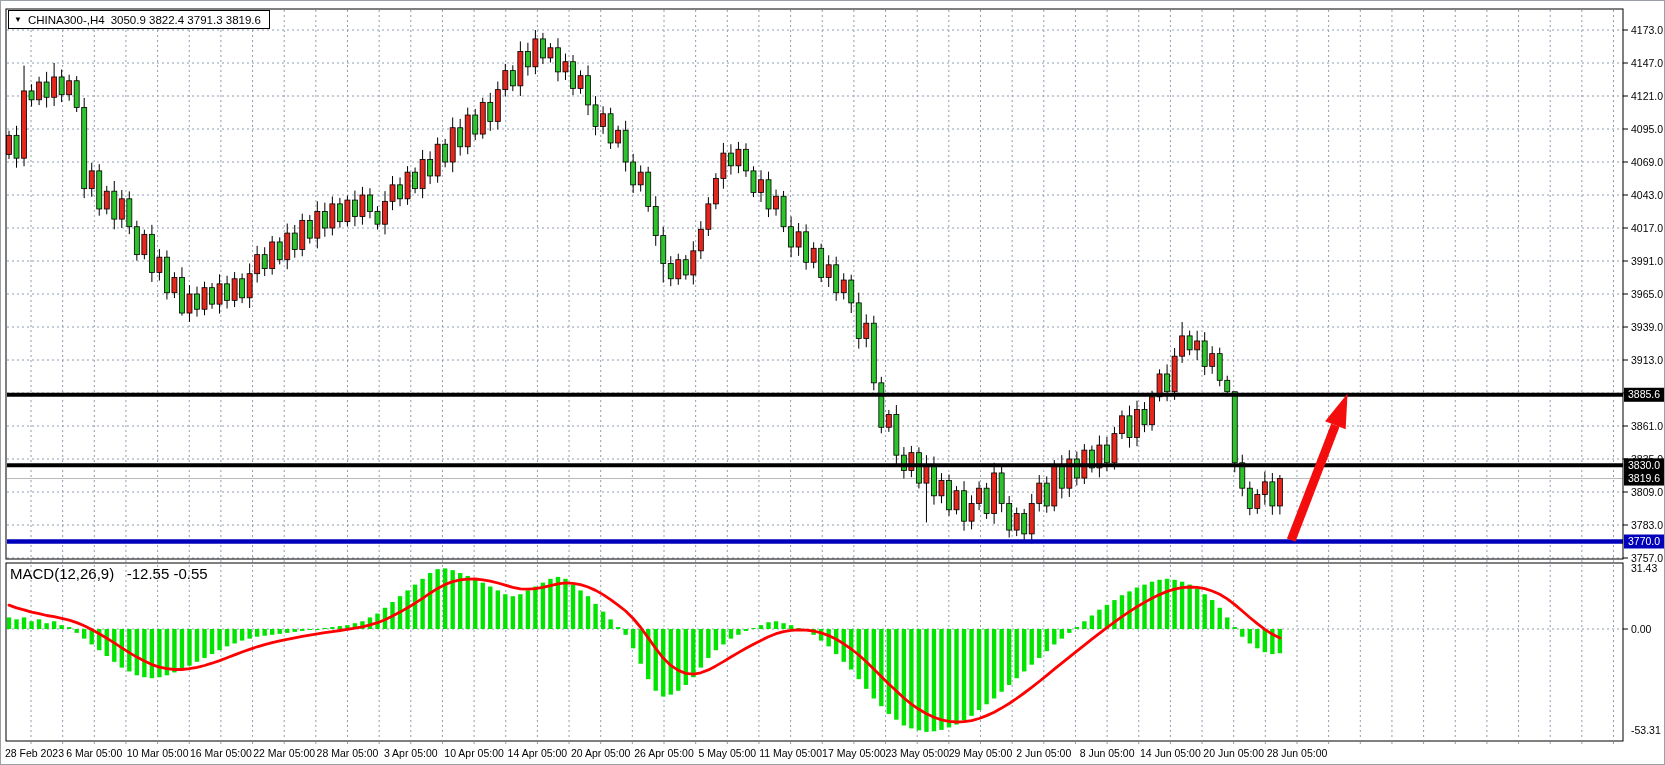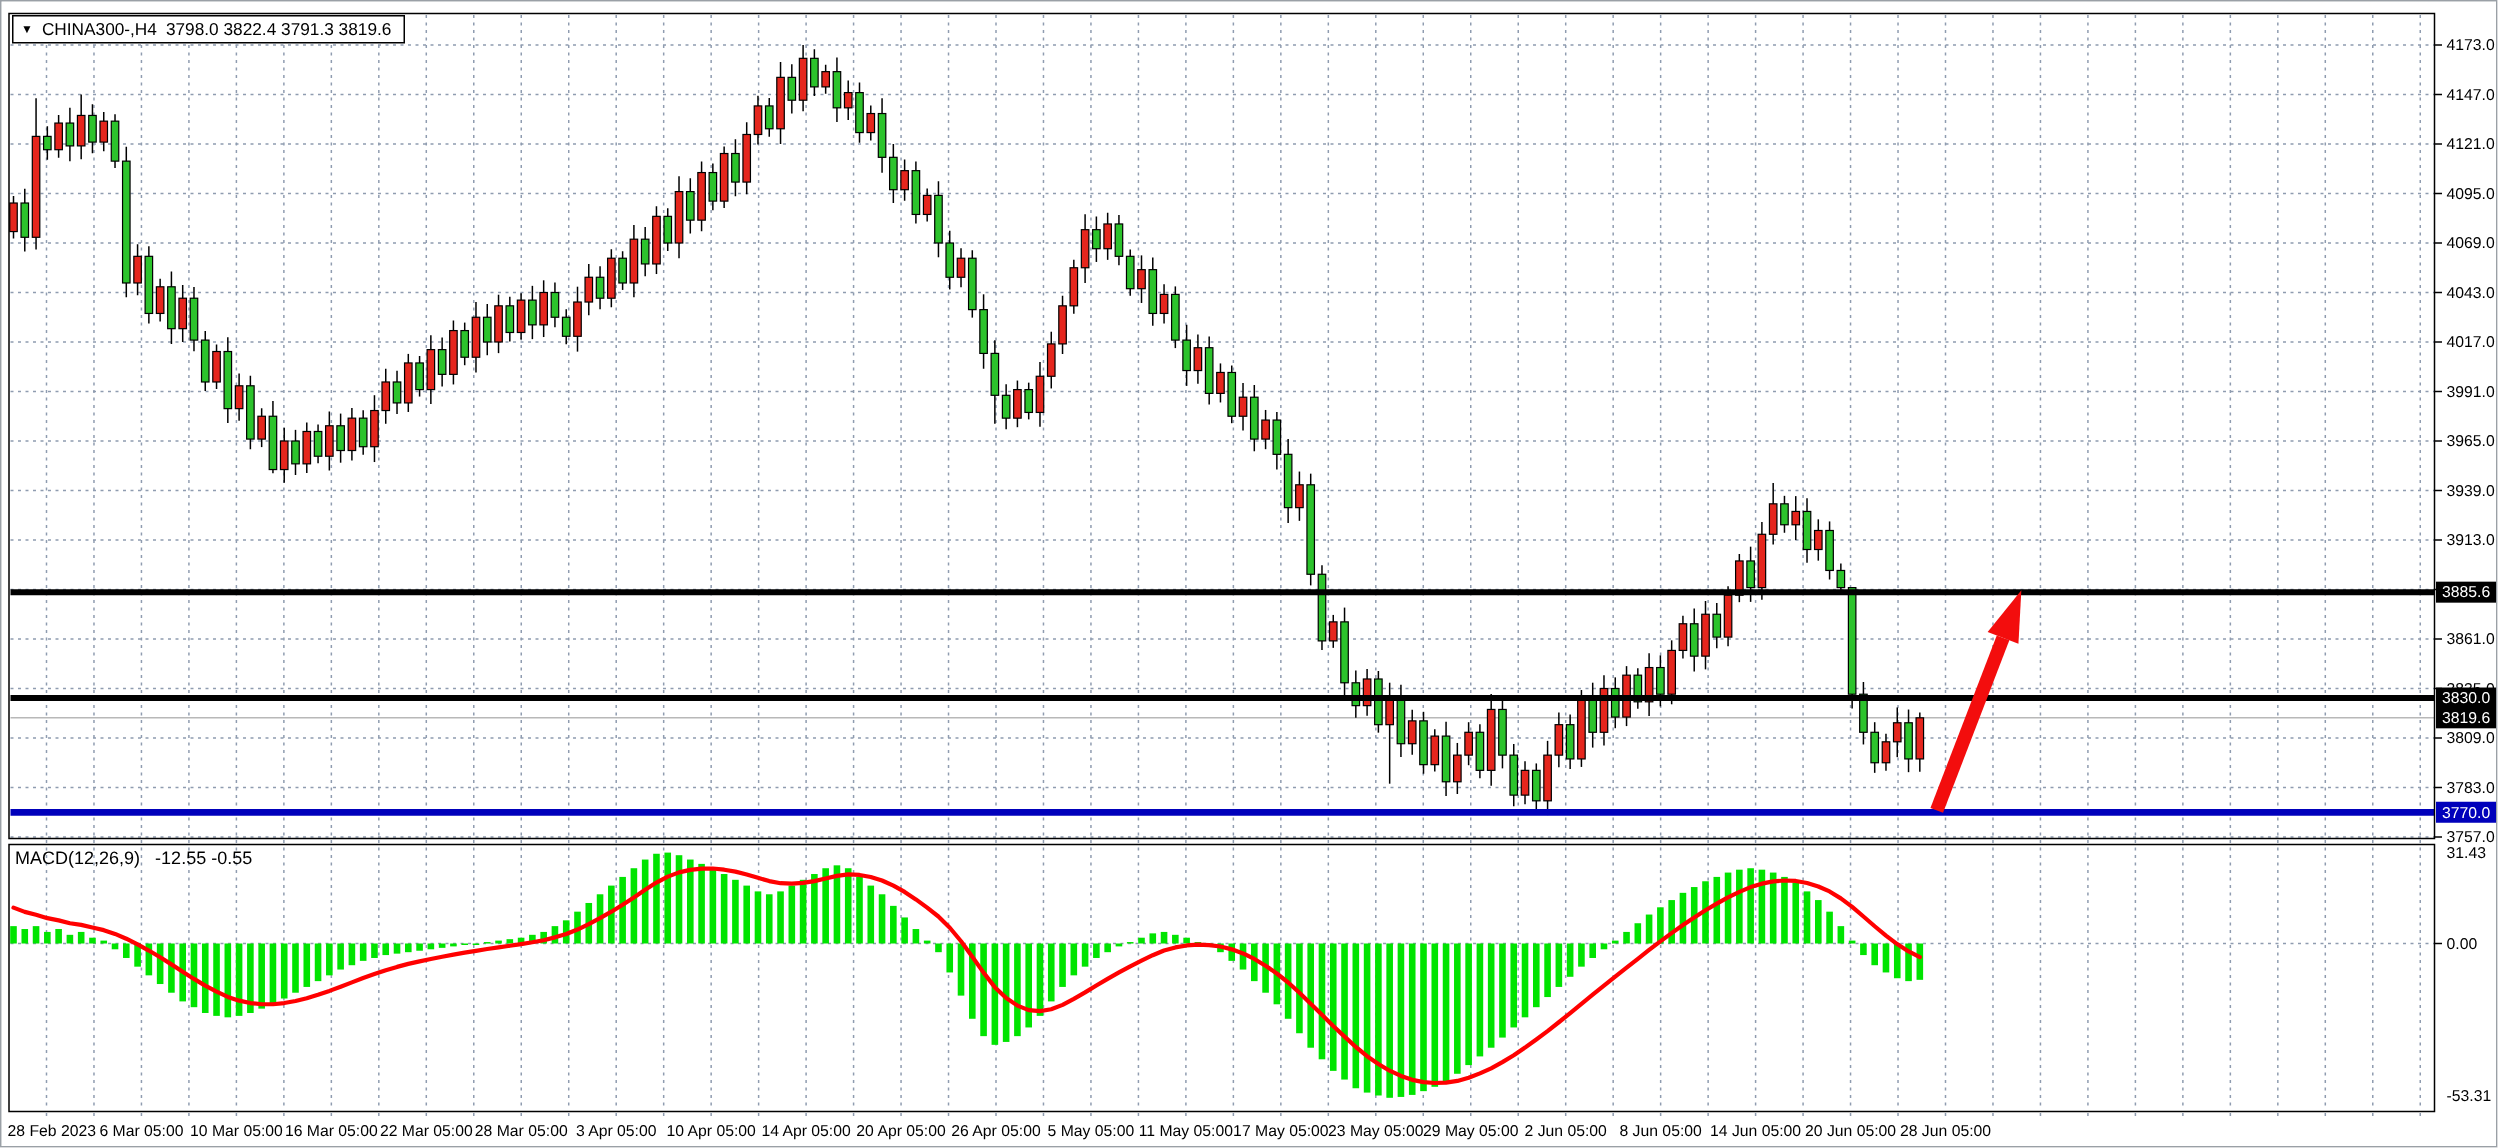--- a/index.html
+++ b/index.html
@@ -4,21 +4,21 @@
 <style>
   html,body{margin:0;padding:0;background:#e8e8e8;font-family:"Liberation Sans",sans-serif;}
   #win{position:relative;width:1665px;height:765px;background:#ffffff;border:1px solid #9aa0a6;box-sizing:border-box;overflow:hidden;}
   #chart-svg{position:absolute;left:0;top:0;}
   #symbol-box{
     position:absolute;left:7px;top:9px;height:17px;background:#ffffff;border:1px solid #000;
     display:flex;align-items:center;gap:6px;padding:0 8px 0 5px;font-size:11.5px;color:#000;z-index:5;white-space:nowrap;
   }
   #symbol-box .tri{font-size:8px;line-height:1;color:#000;}
   #macd-label{
-    position:absolute;left:9px;top:564px;font-size:12px;color:#000;z-index:5;white-space:nowrap;
+    position:absolute;left:9px;top:564px;font-size:15px;color:#000;z-index:5;white-space:nowrap;
   }
   text{font-family:"Liberation Sans",sans-serif;}
 </style>
 </head>
 <body>
 
 <div id="win">
   <svg id="chart-svg" width="1665" height="765" viewBox="0 0 1665 765">
       <rect x="0" y="0" width="1665" height="765" fill="#ffffff"></rect>
       <line x1="30" y1="9" x2="30" y2="739" stroke="#8f9cb0" stroke-width="1" stroke-dasharray="2 3"></line>
@@ -725,21 +725,21 @@
       <text x="1042.8" y="756" fill="#000000" font-size="10.5" text-anchor="middle">2 Jun 05:00</text>
       <text x="1106.1" y="756" fill="#000000" font-size="10.5" text-anchor="middle">8 Jun 05:00</text>
       <text x="1169.3999999999999" y="756" fill="#000000" font-size="10.5" text-anchor="middle">14 Jun 05:00</text>
       <text x="1232.7" y="756" fill="#000000" font-size="10.5" text-anchor="middle">20 Jun 05:00</text>
       <text x="1296" y="756" fill="#000000" font-size="10.5" text-anchor="middle">28 Jun 05:00</text>
     </svg>
 
   <div id="symbol-box">
     <span class="tri">▼</span>
     <span>CHINA300-,H4</span>
-    <span>3798.0 3822.4 3791.3 3819.6</span>
+    <span>3050.9 3822.4 3791.3 3819.6</span>
   </div>
 
   <div id="macd-label">
     <span>MACD(12,26,9)</span>
     <span>&nbsp;</span>
     <span>-12.55 -0.55</span>
   </div>
 </div>
 
 </body></html>

